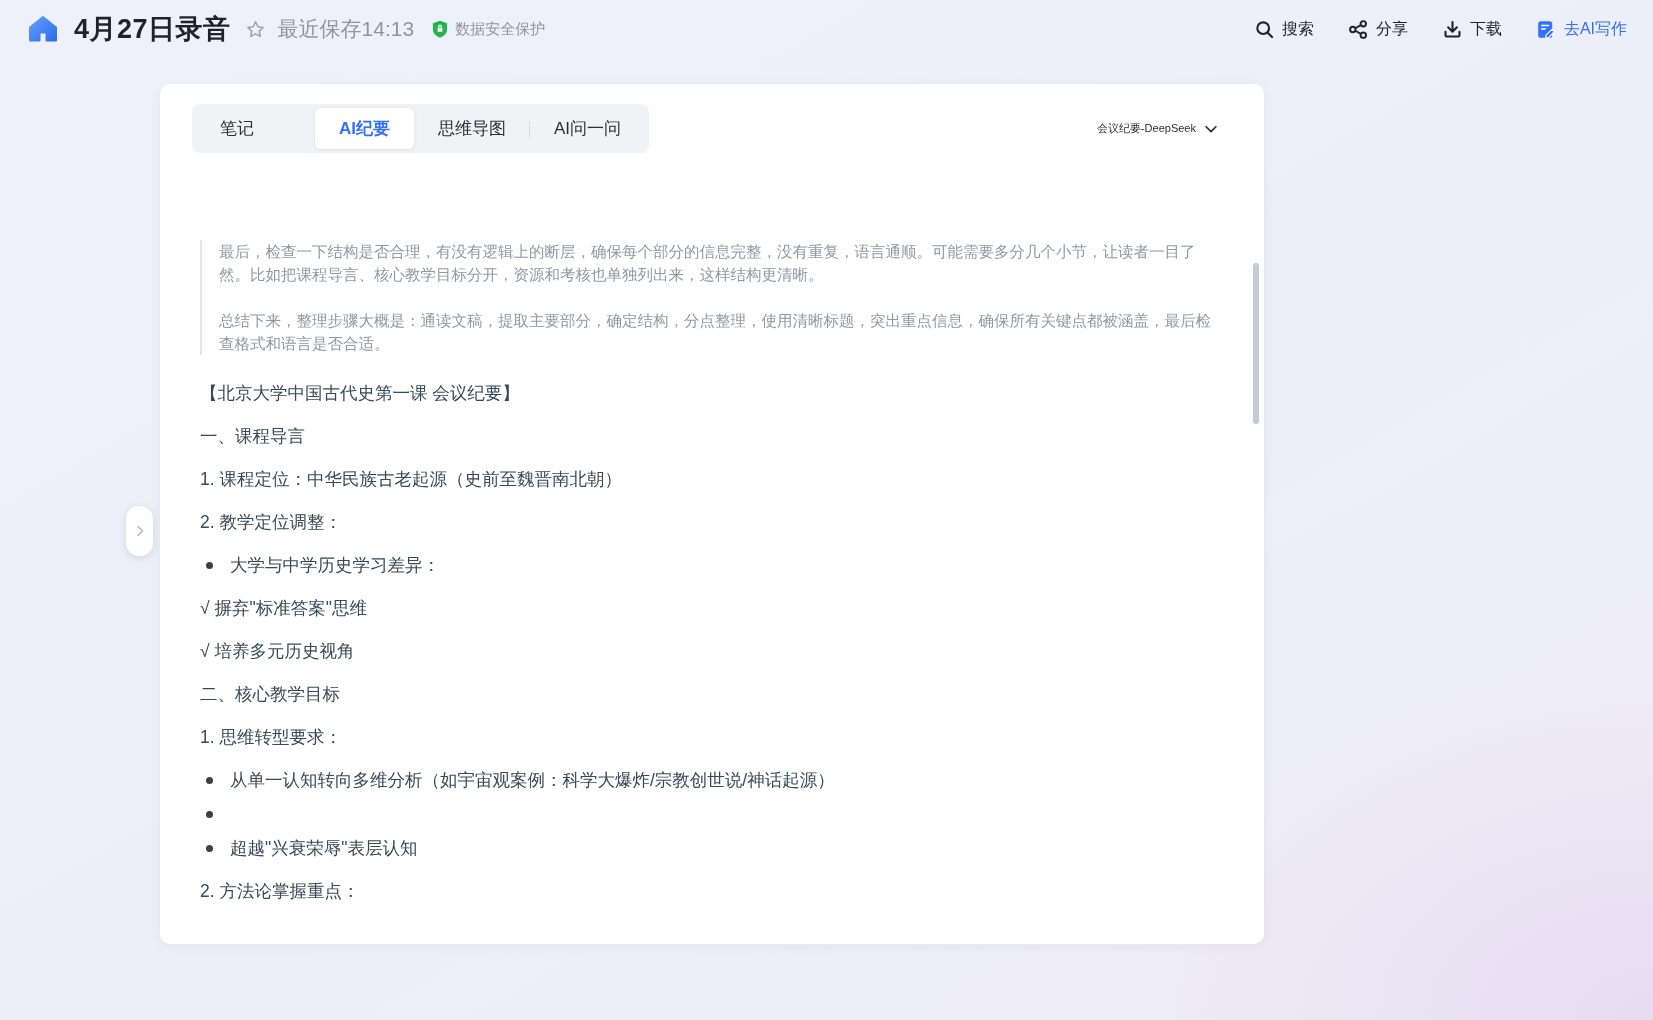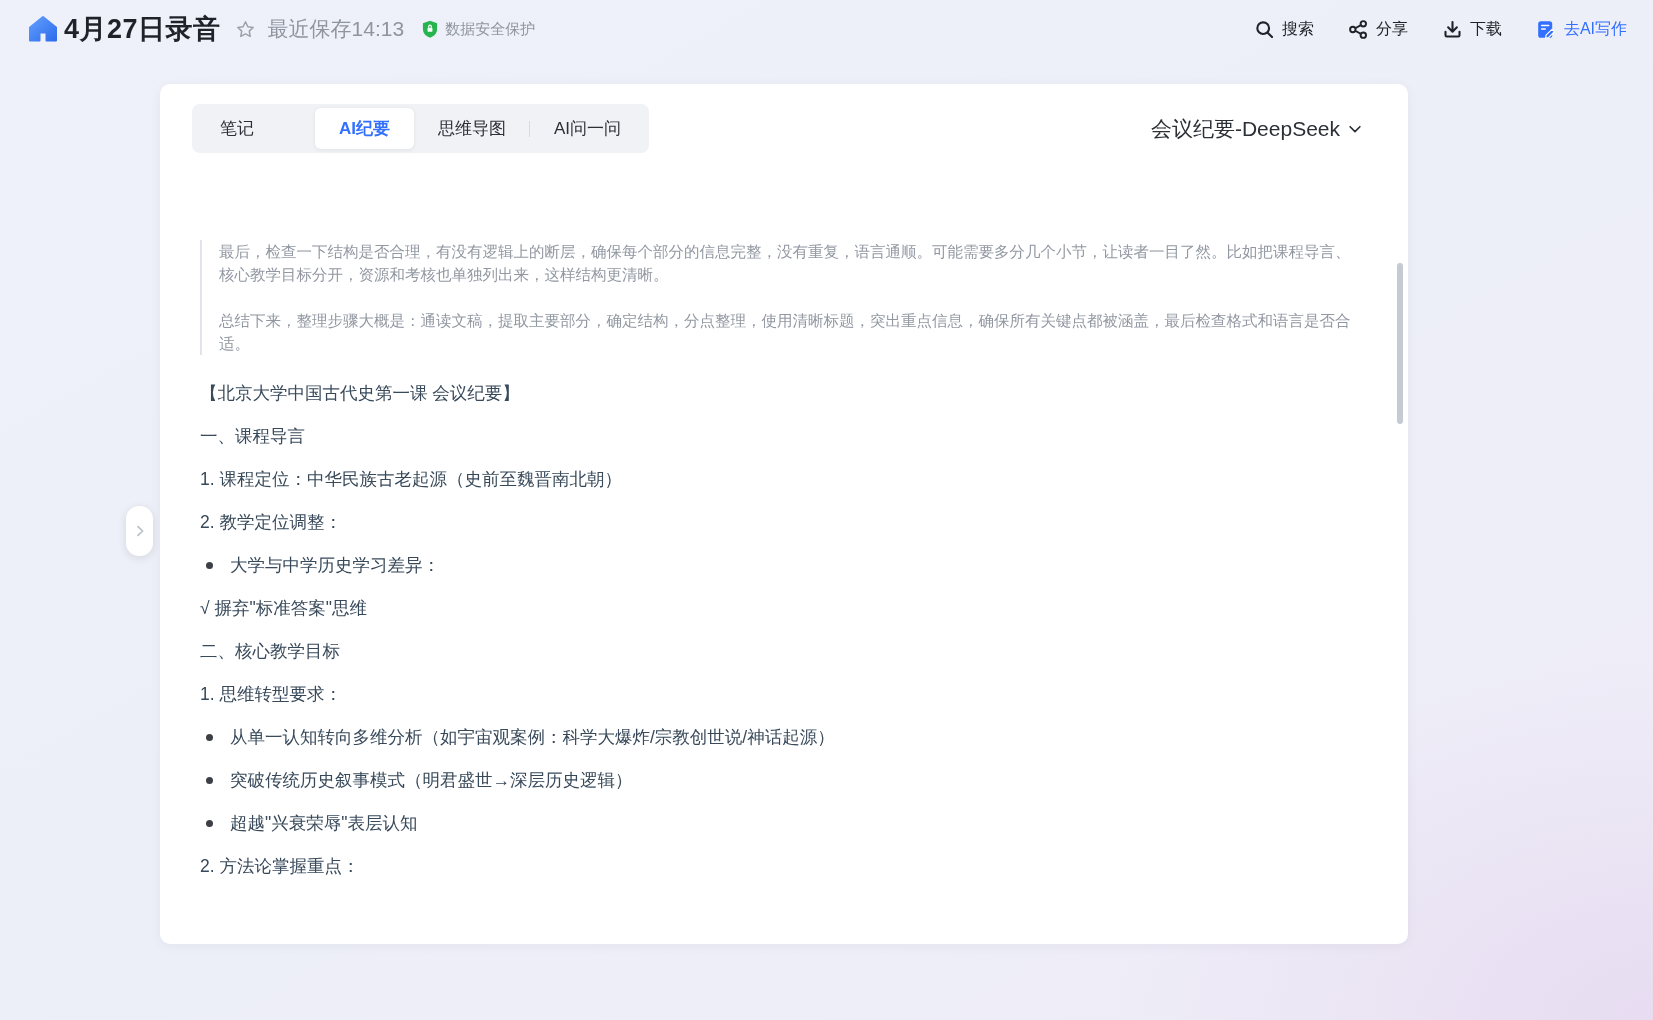--- a/index.html
+++ b/index.html
@@ -9,40 +9,40 @@
     background:
       radial-gradient(900px 600px at 100% 100%, rgba(216,190,230,.35), rgba(216,190,230,0) 60%),
       linear-gradient(150deg,#eef1f9 0%,#edeff8 55%,#efecf7 100%);
     color:#1f2329;
   }
   :root { --accent:#3370ff; }
 
   
   .topbar { height:58px; display:flex; align-items:center; padding:0 26px; }
   .home-btn { width:34px; height:34px; display:flex; align-items:center; justify-content:center; cursor:pointer; }
-  .doc-title { font-size:27px; font-weight:700; margin-left:4px; letter-spacing:.5px; }
+  .doc-title { font-size:27px; font-weight:700; margin-left:14px; letter-spacing:.5px; }
   .star-btn { margin-left:14px; display:flex; cursor:pointer; }
   .saved { margin-left:12px; font-size:21px; color:#8f959e; }
   .security { margin-left:16px; display:flex; align-items:center; gap:5px; font-size:15px; color:#8f959e; }
   .tb-right { margin-left:auto; display:flex; align-items:center; gap:34px; }
   .tb-action { display:flex; align-items:center; gap:7px; font-size:16px; cursor:pointer; color:#1f2329; }
   .tb-action.blue { color:var(--accent); }
 
   
   .card {
-    position:absolute; left:160px; top:84px; width:1248px; height:860px;
+    position:absolute; left:160px; top:84px; width:1104px; height:860px;
     background:#fff; border-radius:10px; overflow:hidden;
     box-shadow:0 2px 12px rgba(31,35,41,.05);
   }
   .card-head { display:flex; align-items:center; justify-content:space-between; padding:20px 44px 0 32px; }
   .tab-group { display:inline-flex; align-items:center; background:#f1f2f6; border-radius:8px; padding:4px; }
   .tab { position:relative; font-size:17px; padding:9px 24px; color:#2b2f36; cursor:pointer; border-radius:6px; white-space:nowrap; }
   .tab.active { background:#fff; color:var(--accent); font-weight:700; box-shadow:0 1px 4px rgba(31,35,41,.08);margin-left:37px; }
   .tab:nth-child(4)::before { content:""; position:absolute; left:-1px; top:50%; transform:translateY(-50%); width:1px; height:16px; background:#d7dade; }
-  .selector { display:flex; align-items:center; gap:6px; font-size:21px; color:#2b2f36; cursor:pointer; }
+  .selector { display:flex; align-items:center; gap:6px; font-size:11px; color:#2b2f36; cursor:pointer; }
 
   
   .card-body { padding:70px 46px 0 40px; }
   .thinking { border-left:2px solid #e1e4ea; padding-left:17px; color:#9298a2; font-size:15.5px; line-height:23px; }
   .thinking p { margin-bottom:23px;margin-top:17px; }
   .thinking p:last-child { margin-bottom:0; }
 
   .content { margin-top:26px; font-size:17.5px; color:#38495a; }
   .content .line { display:flex; align-items:center; line-height:25px; margin-bottom:18px; }
   .content .dot { display:none; }
@@ -193,40 +193,43 @@
   <div class="line t-bullet">
     <span class="dot"></span>
     <span>大学与中学历史学习差异：</span>
   </div>
 
   <div class="line t-plain">
 
     <span>√ 摒弃"标准答案"思维</span>
   </div>
 
+  <div class="line t-plain">
+
+    <span>√ 培养多元历史视角</span>
+  </div>
 
 
   <div class="line t-plain">
 
     <span>二、核心教学目标</span>
   </div>
 
   <div class="line t-plain">
 
     <span>1. 思维转型要求：</span>
   </div>
 
   <div class="line t-bullet">
     <span class="dot"></span>
     <span>从单一认知转向多维分析（如宇宙观案例：科学大爆炸/宗教创世说/神话起源）</span>
   </div>
 
   <div class="line t-bullet">
     <span class="dot"></span>
-    <span>突破传统历史叙事模式（明君盛世→深层历史逻辑）</span>
   </div>
 
   <div class="line t-bullet">
     <span class="dot"></span>
     <span>超越"兴衰荣辱"表层认知</span>
   </div>
 
   <div class="line t-plain">
 
     <span>2. 方法论掌握重点：</span>

